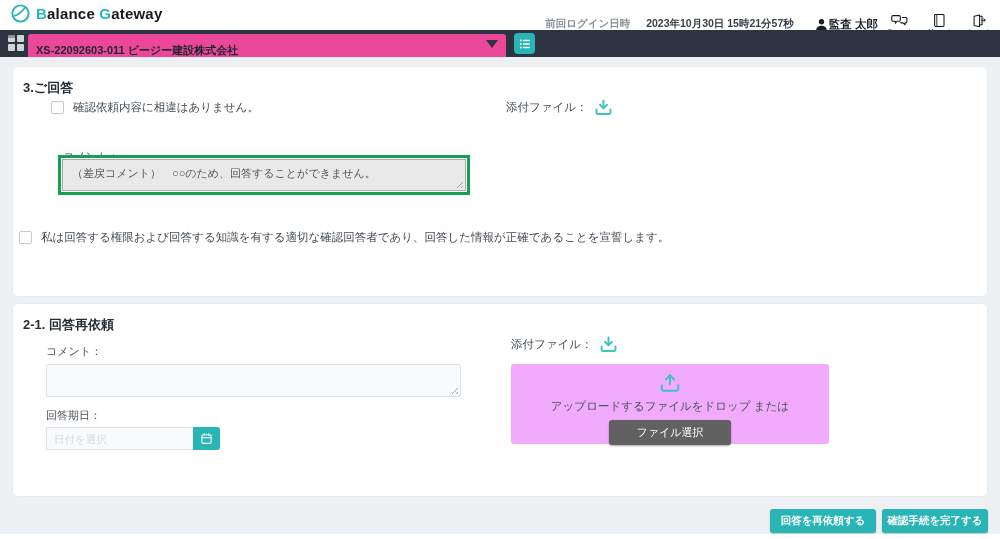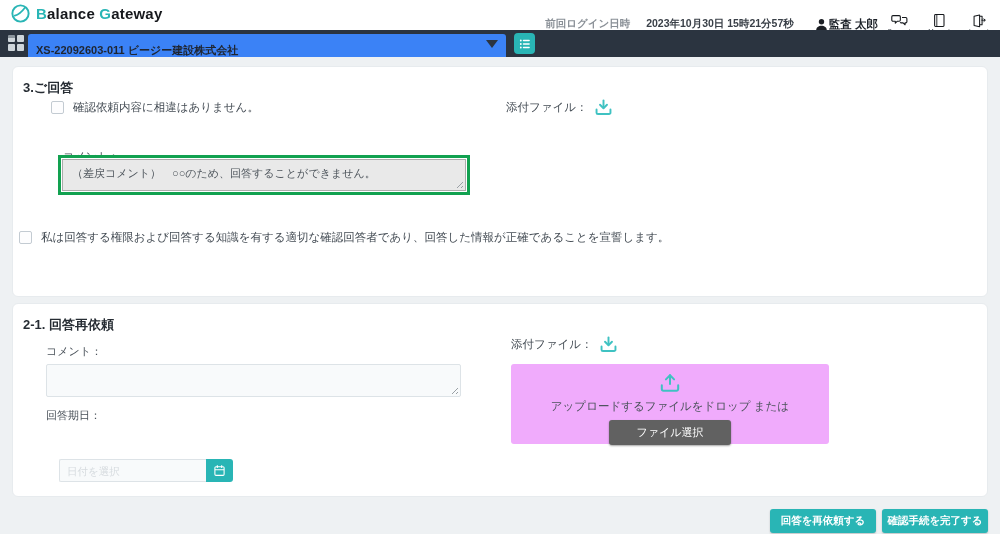--- a/index.html
+++ b/index.html
@@ -20,21 +20,21 @@
   .user-name { font-size:11.5px; color:#1d2229; font-weight:bold; }
   .icon-btn { width:38px; display:flex; flex-direction:column; align-items:center; justify-content:flex-start; margin-left:2px; cursor:pointer; }
   .icon-btn svg { display:block; }
   .icon-btn .cap { font-size:6.5px; color:#4b5158; margin-top:0px; }
 
   
   .navbar { position:absolute; left:0; top:30px; width:1000px; height:27px; background:#2b3440; }
   .grid-icon { position:absolute; left:8px; top:5px; width:17px; height:17px; display:grid; grid-template-columns:7px 7px; grid-template-rows:7px 7px; gap:2px; }
   .grid-icon span { background:#cfd6db; border-radius:1px; }
   .grid-icon span:first-child { background:linear-gradient(#8b949c 50%, #cfd6db 50%); }
-  .case-select { position:absolute; left:28px; top:4px; width:478px; height:19px; background:#3b82f6; border-radius:3px; display:flex; align-items:center; padding:16px 8px; cursor:pointer; }
+  .case-select { position:absolute; left:28px; top:4px; width:478px; height:19px; background:#ec4899; border-radius:3px; display:flex; align-items:center; padding:16px 8px; cursor:pointer; }
   .case-select .txt { font-size:11px; font-weight:bold; color:#1f2530; white-space:nowrap; }
   .tri-down { position:absolute; right:8px; top:6px; width:0; height:0; border-left:6px solid transparent; border-right:6px solid transparent; border-top:8px solid #2b3440; }
   .list-btn { position:absolute; left:514px; top:3px; width:21px; height:21px; background:#29b5b5; border-radius:4px; display:flex; align-items:center; justify-content:center; cursor:pointer; }
 
   
   .main { position:absolute; left:0; top:57px; width:1000px; height:482px; background:#eef1f3; }
   .card { position:absolute; left:12px; width:976px; background:#fff; border:1px solid #e7ebee; border-radius:6px; }
   .card1 { top:9px; height:231px; }
   .card2 { top:246px; height:194px; }
   .sec-title { position:absolute; left:10px; top:12px; font-size:13px; font-weight:bold; color:#262c33; }
@@ -48,21 +48,21 @@
   .attach { position:absolute; display:flex; align-items:center; gap:6px; }
   .attach .lbl { font-size:11.5px; color:#454d55; }
   .dl-icon { cursor:pointer; display:block; }
 
   .green-box { position:absolute; left:45px; top:88px; width:412px; height:40px; border:3px solid #12a150; background:#fff; padding:1px; }
   .comment-filled { position:relative; width:100%; height:100%; background:#e9e9e9; border:1px solid #ababab; font-size:11px; color:#4f565d; padding:6px 9px; overflow:hidden; cursor:text; }
   .resize-handle { position:absolute; right:2px; bottom:2px; width:9px; height:9px; background:repeating-linear-gradient(135deg, transparent 0 2px, #9aa0a5 2px 3px); clip-path:polygon(100% 0, 0 100%, 100% 100%); }
 
   .textarea-empty { position:absolute; left:33px; top:60px; width:415px; height:33px; background:#f8fafb; border:1px solid #dde3e7; border-radius:2px; cursor:text; }
 
-  .date-group { position:absolute; left:46px; top:123px; display:flex;margin-top:32px; }
+  .date-group { position:absolute; left:33px; top:123px; display:flex; }
   .date-input { width:147px; height:23px; background:#f8fafb; border:1px solid #dde3e7; border-right:none; border-radius:2px 0 0 2px; font-size:10.5px; color:#c9cfd4; padding:0 7px; font-family:"Liberation Sans","DejaVu Sans",sans-serif; }
   .date-input::placeholder { color:#d6dbdf; }
   .cal-btn { width:27px; height:23px; background:#29b5b5; border:none; border-radius:0 3px 3px 0; display:flex; align-items:center; justify-content:center; cursor:pointer; }
 
   .dropzone { position:absolute; left:498px; top:60px; width:318px; height:80px; background:#f0abfc; border-radius:3px; text-align:center; cursor:pointer; }
   .dz-icon { margin-top:9px; }
   .dz-text { font-size:11.5px; color:#4a525a; margin-top:2px; }
   .file-btn { margin-top:6px; background:#616161; color:#fff; font-size:11px; border:none; border-radius:3px; padding:5px 27px; box-shadow:0 1px 2px rgba(0,0,0,.35); cursor:pointer; font-family:"Liberation Sans","DejaVu Sans",sans-serif; }
 
   .footer-actions { position:absolute; right:12px; top:452px; display:flex; gap:6px; }

